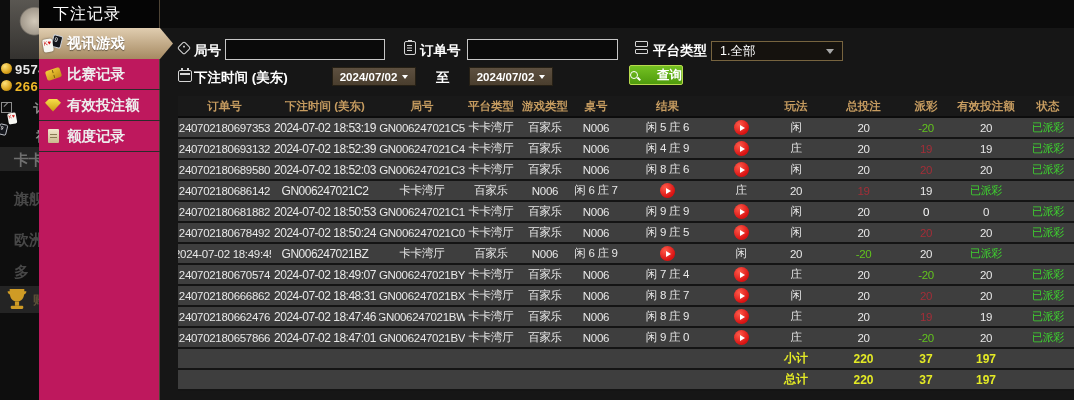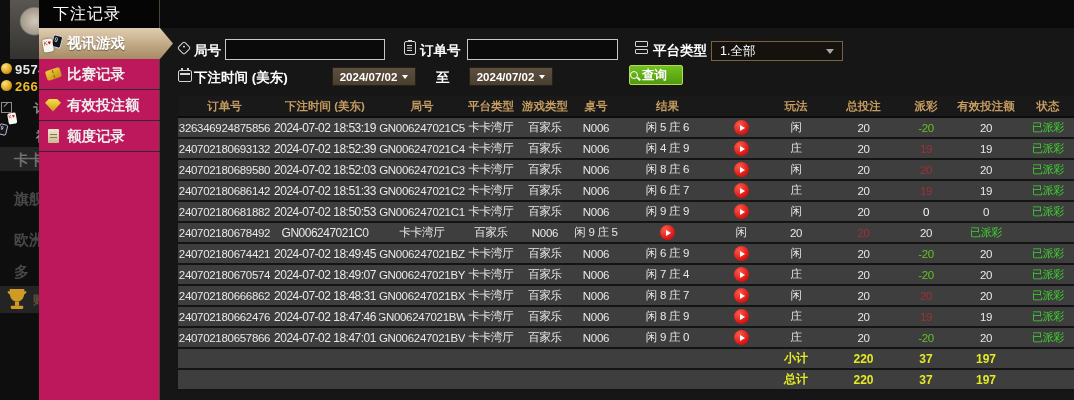--- a/index.html
+++ b/index.html
@@ -72,21 +72,21 @@
   .fselect .caret{margin-left:auto;width:0;height:0;border-left:4px solid transparent;
            border-right:4px solid transparent;border-top:5px solid #a8a8a8}
   .datebtn{position:absolute;width:84px;height:19px;background:linear-gradient(#5d5040,#4a3e2e);
            border:1px solid #262015;color:#fff;font-size:11.5px;font-weight:bold;display:flex;
            align-items:center;justify-content:center;gap:5px;box-sizing:border-box;cursor:pointer}
   .datebtn .caret{width:0;height:0;border-left:3.5px solid transparent;border-right:3.5px solid transparent;
            border-top:4.5px solid #fff}
   .searchbtn{position:absolute;left:469px;top:65px;width:54px;height:20px;
            background:linear-gradient(#74c122,#4f9b0d);border:1px solid #b7d94d;border-radius:2px;
            color:#fff;font-size:12.5px;font-weight:bold;display:flex;align-items:center;
-           justify-content:flex-start;box-sizing:border-box;cursor:pointer}
+           justify-content:space-between;box-sizing:border-box;cursor:pointer}
   .mag{width:6px;height:6px;border:1.5px solid #fff;border-radius:50%;position:relative;margin-right:4px;flex:none}
   .mag::after{content:"";position:absolute;left:5.5px;top:5.5px;width:4px;height:1.5px;background:#fff;transform:rotate(45deg)}
   
   .tag{position:absolute;width:8px;height:8px;border:1.5px solid #d5d5d5;border-radius:2px;transform:rotate(45deg)}
   .tag::after{content:"";position:absolute;left:1.5px;top:1.5px;width:2px;height:2px;border-radius:50%;background:#d5d5d5}
   .clip{position:absolute;width:10px;height:12px;border:1.5px solid #d5d5d5;border-radius:2px}
   .clip::before{content:"";position:absolute;top:-2px;left:2.5px;width:4px;height:2px;background:#d5d5d5}
   .clip::after{content:"";position:absolute;left:1.5px;top:3px;width:5px;height:1px;background:#d5d5d5;
       box-shadow:0 2.5px #d5d5d5,0 5px #d5d5d5}
   .srv{position:absolute;width:13px;height:13px}
@@ -189,21 +189,21 @@
         <div class="cell hcell">结果</div>
         <div class="cell hcell"></div>
         <div class="cell hcell">玩法</div>
         <div class="cell hcell">总投注</div>
         <div class="cell hcell">派彩</div>
         <div class="cell hcell">有效投注额</div>
         <div class="cell hcell">状态</div>
       </div>
     <div>
         <div class="trow">
-          <div class="cell">326346924875856</div>
+          <div class="cell">240702180697353</div>
           <div class="cell">2024-07-02 18:53:19</div>
           <div class="cell">GN006247021C5</div>
           <div class="cell">卡卡湾厅</div>
           <div class="cell">百家乐</div>
           <div class="cell">N006</div>
           <div class="cell">闲 5 庄 6</div>
           <div class="cell">
             <span class="playbtn">
               <span class="playtri"></span>
             </span>
@@ -247,21 +247,20 @@
             </span>
           </div>
           <div class="cell">闲</div>
           <div class="cell">20</div>
           <div class="cell pos">20</div>
           <div class="cell">20</div>
           <div class="cell status">已派彩</div>
         </div>
         <div class="trow">
           <div class="cell">240702180686142</div>
-          <div class="cell">2024-07-02 18:51:33</div>
           <div class="cell">GN006247021C2</div>
           <div class="cell">卡卡湾厅</div>
           <div class="cell">百家乐</div>
           <div class="cell">N006</div>
           <div class="cell">闲 6 庄 7</div>
           <div class="cell">
             <span class="playbtn">
               <span class="playtri"></span>
             </span>
           </div>
@@ -285,38 +284,38 @@
             </span>
           </div>
           <div class="cell">闲</div>
           <div class="cell">20</div>
           <div class="cell zero">0</div>
           <div class="cell">0</div>
           <div class="cell status">已派彩</div>
         </div>
         <div class="trow">
           <div class="cell">240702180678492</div>
+          <div class="cell">2024-07-02 18:50:24</div>
           <div class="cell">GN006247021C0</div>
           <div class="cell">卡卡湾厅</div>
           <div class="cell">百家乐</div>
           <div class="cell">N006</div>
           <div class="cell">闲 9 庄 5</div>
           <div class="cell">
             <span class="playbtn">
               <span class="playtri"></span>
             </span>
           </div>
           <div class="cell">闲</div>
           <div class="cell">20</div>
           <div class="cell pos">20</div>
           <div class="cell">20</div>
           <div class="cell status">已派彩</div>
         </div>
         <div class="trow">
-          <div class="cell">240702180674421</div>
           <div class="cell">2024-07-02 18:49:45</div>
           <div class="cell">GN006247021BZ</div>
           <div class="cell">卡卡湾厅</div>
           <div class="cell">百家乐</div>
           <div class="cell">N006</div>
           <div class="cell">闲 6 庄 9</div>
           <div class="cell">
             <span class="playbtn">
               <span class="playtri"></span>
             </span>

